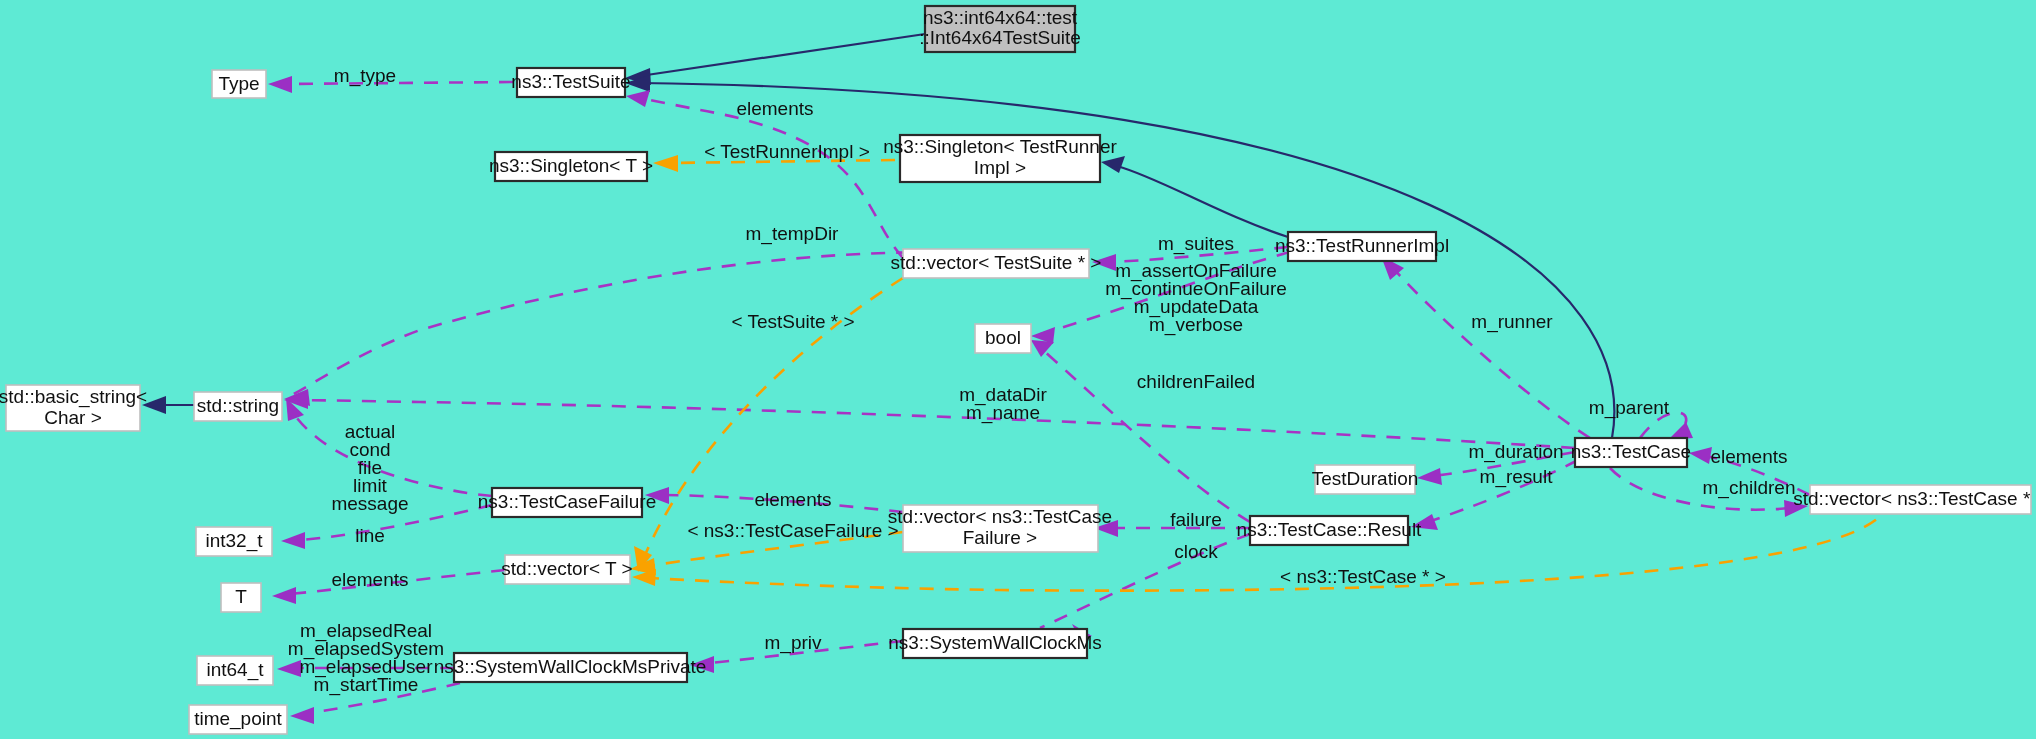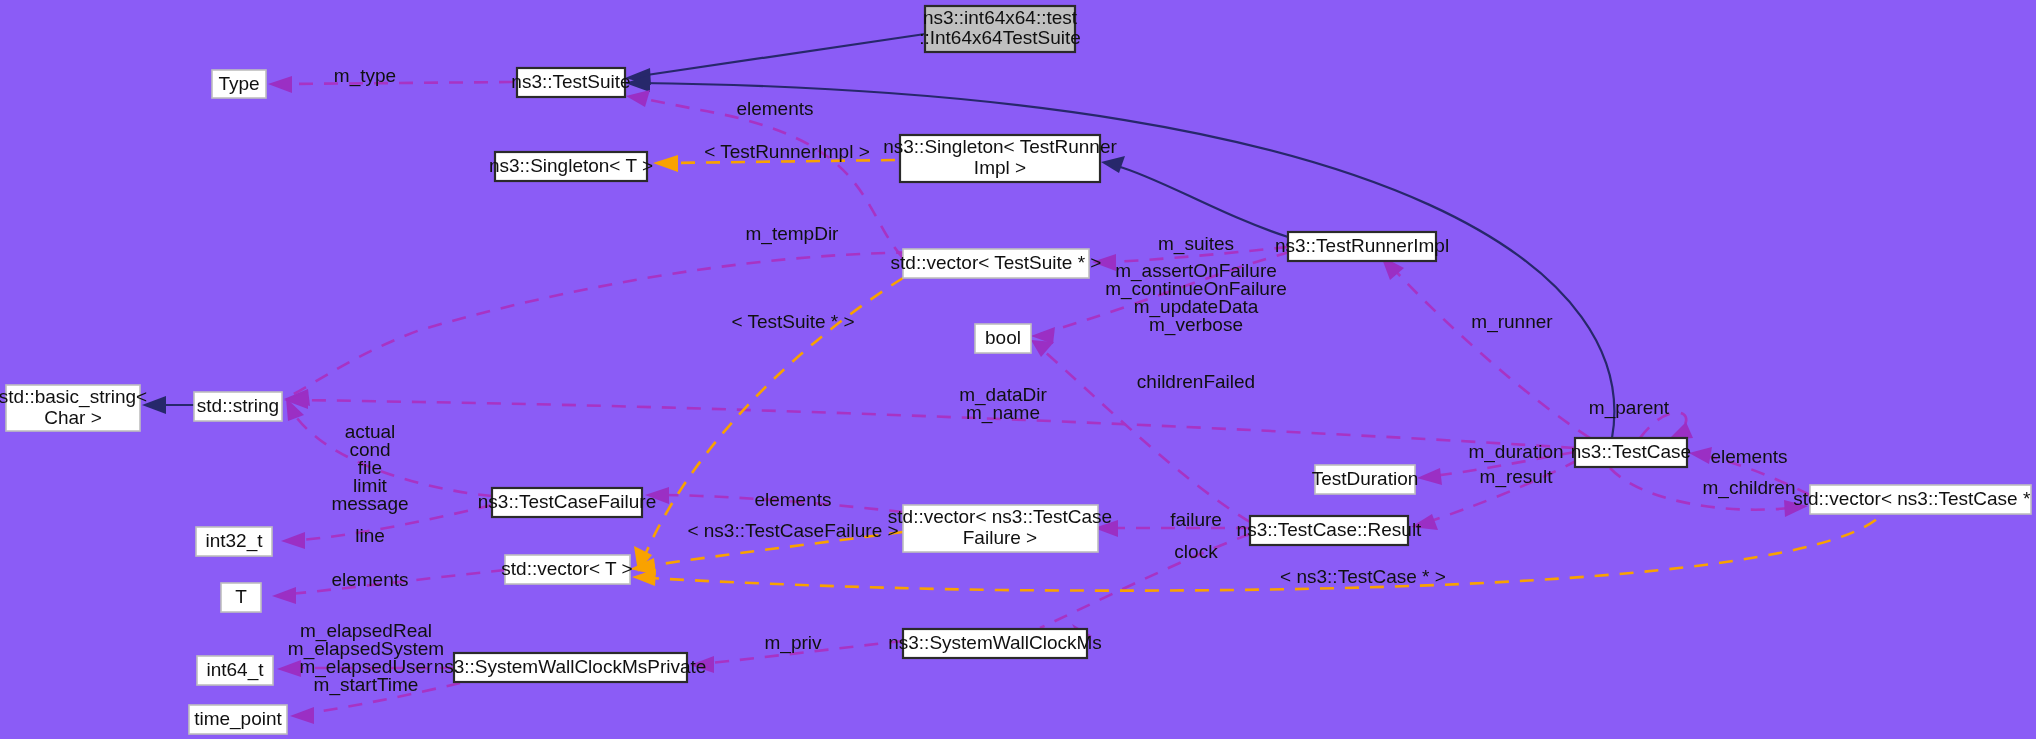--- a/index.html
+++ b/index.html
@@ -4,21 +4,21 @@
 <style>
   html, body {
     margin: 0;
     padding: 0;
     background: #ffffff;
   }
   #canvas-wrap {
     position: relative;
     width: 2036px;
     height: 739px;
-    background: #8b5cf6;
+    background: #5eead4;
     overflow: hidden;
     font-family: "Liberation Sans", sans-serif;
   }
   svg.diagram {
     position: absolute;
     left: 0;
     top: 0;
     width: 2036px;
     height: 739px;
   }

